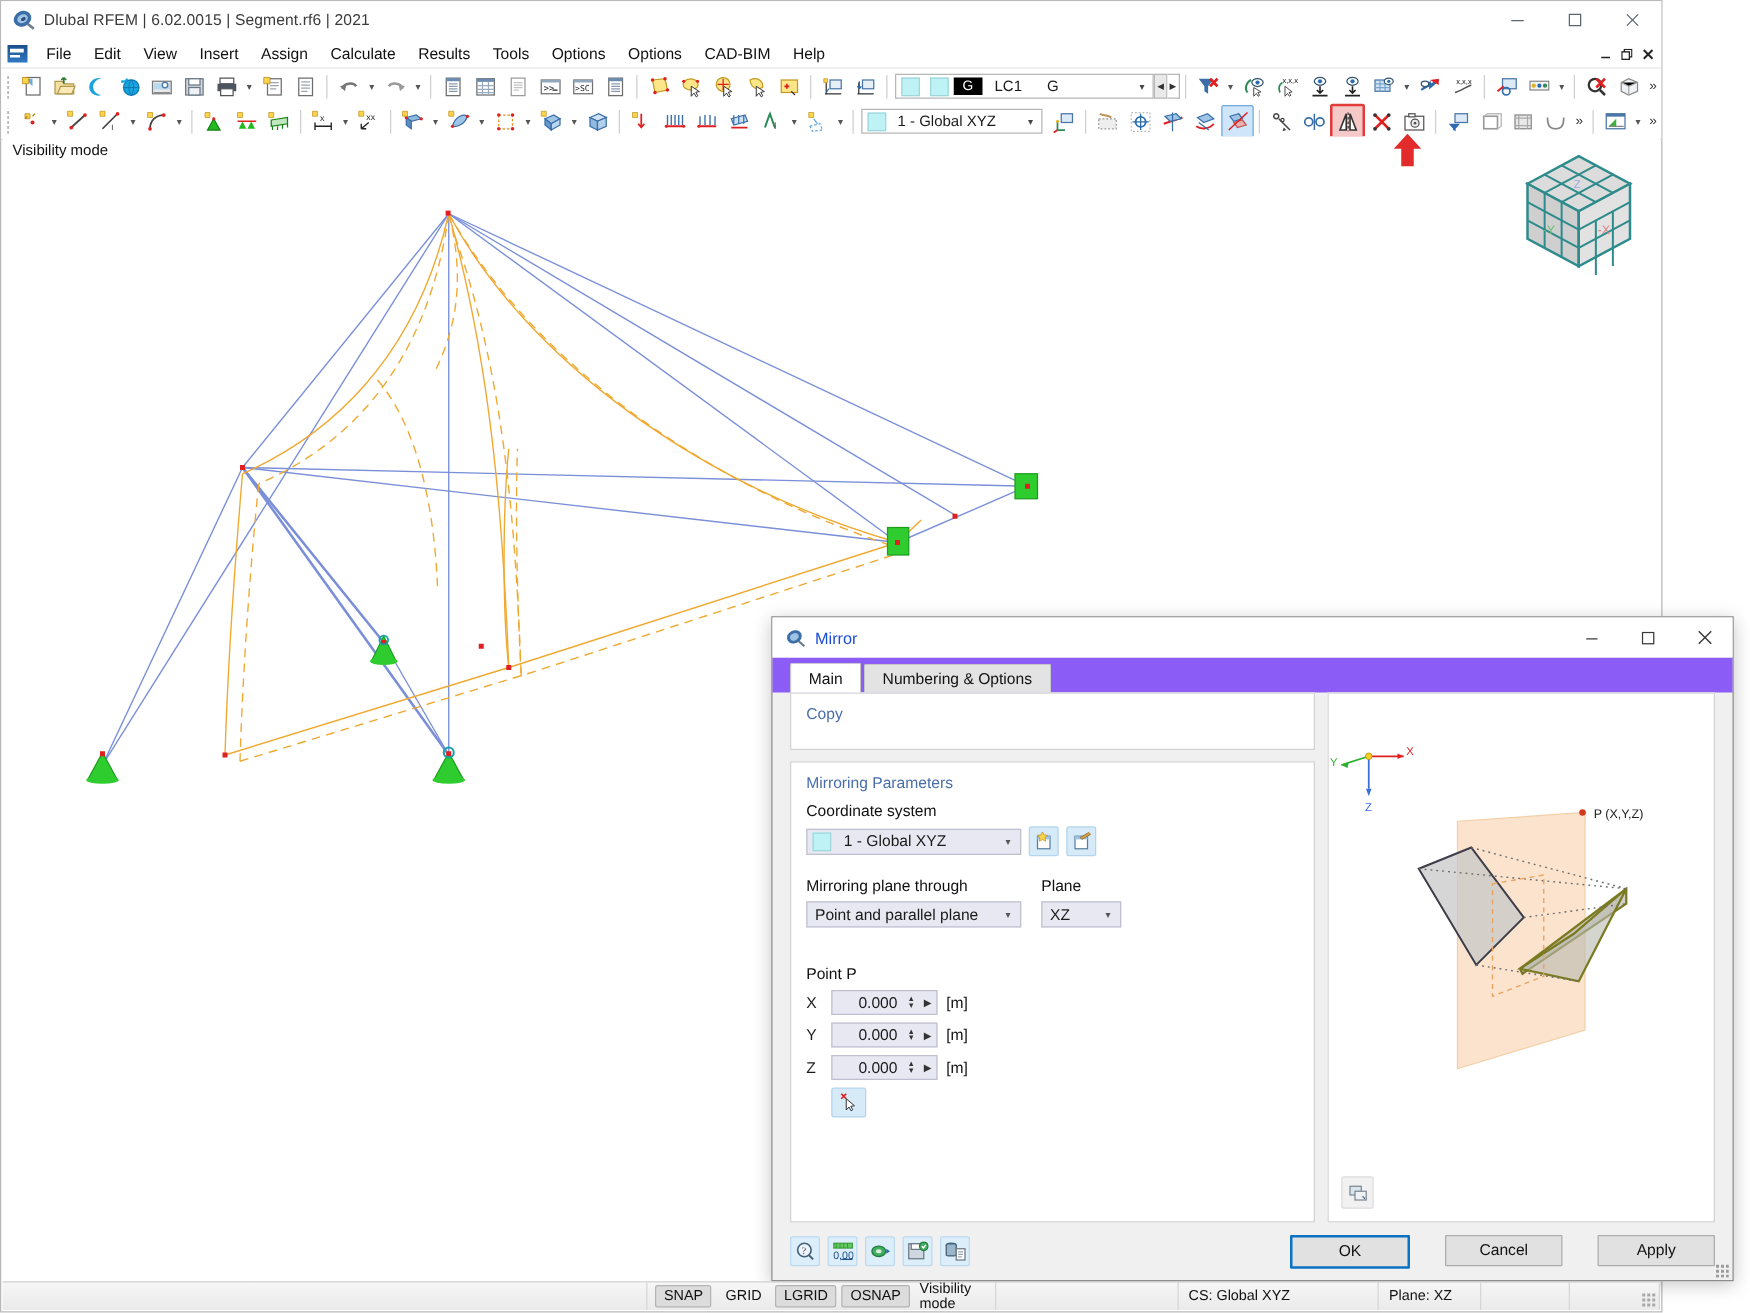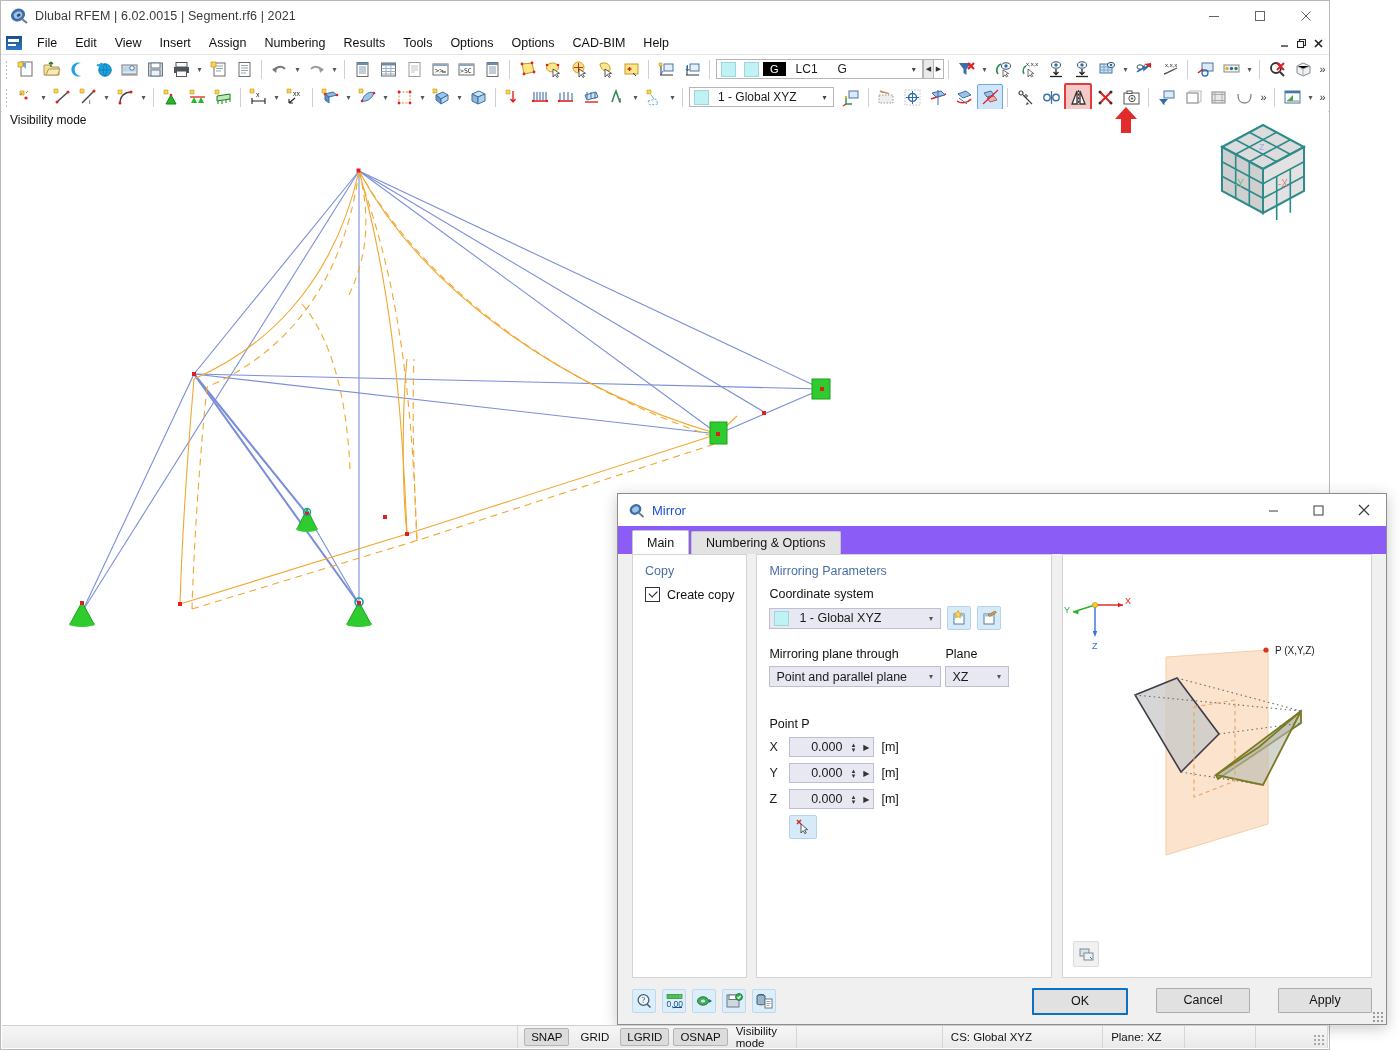--- a/index.html
+++ b/index.html
@@ -67,21 +67,21 @@
   .dlg-ticon{width:17px;height:17px;margin:0 7px 0 10px;flex:0 0 auto;}
   .dlg-tlabel{font-size:13px;color:#1d4ed8;}
   .dlg-ctrls{position:absolute;right:0;top:0;height:32px;display:flex;}
   .dlg-btn{width:45px;height:32px;display:flex;align-items:center;justify-content:center;color:#333;font-size:12px;}
 
   .tabs{display:flex;align-items:flex-end;height:24px;padding:4px 14px 0 14px;background:#8b5cf6;flex:0 0 auto;}
   .tab{height:22px;padding:0 14px;display:flex;align-items:center;font-size:12.5px;color:#111;background:#e3e3e3;border:1px solid #c6c6c6;border-bottom:none;margin-right:2px;border-radius:2px 2px 0 0;}
   .tab.active{background:#fff;border-color:#c6c6c6;height:23px;position:relative;z-index:2;}
 
   .dlg-body{flex:1;display:flex;padding:0 14px;gap:10px;min-height:0;}
-  .left-pane{width:420px;display:flex;flex-direction:row;gap:9px;}
+  .left-pane{width:420px;display:flex;flex-direction:column;gap:9px;}
   .group{background:#fff;border:1px solid #d3d3d3;padding:9px 12px 12px 12px;}
   .group.grow{flex:1;min-height:0;}
   .grp-title{color:#4a6ea9;font-size:12.5px;margin-bottom:9px;}
   .fld-label{font-size:12.5px;color:#111;}
   .chkrow{display:flex;align-items:center;gap:7px;margin-top:3px;}
   .chk{width:13px;height:13px;border:1px solid #333;background:#fff;display:flex;align-items:center;justify-content:center;flex:0 0 auto;}
   .chk:after{content:"";width:7px;height:3.5px;border-left:1.6px solid #111;border-bottom:1.6px solid #111;transform:rotate(-45deg) translate(1px,-1px);}
   .combo{height:21px;background:#e8e8f2;border:1px solid #bfbfd0;display:flex;align-items:center;font-size:12.5px;box-sizing:border-box;}
   .combo .cv{flex:1;padding:0 6px;white-space:nowrap;overflow:hidden;}
   .combo .cd{width:19px;display:flex;align-items:center;justify-content:center;font-size:8px;color:#555;}
@@ -142,21 +142,21 @@
     </div>
   </div>
 
   <div class="menubar">
     <span class="menu-logo"></span>
     <span class="menu-item">File</span>
     <span class="menu-item">Edit</span>
     <span class="menu-item">View</span>
     <span class="menu-item">Insert</span>
     <span class="menu-item">Assign</span>
-    <span class="menu-item">Numbering</span>
+    <span class="menu-item">Calculate</span>
     <span class="menu-item">Results</span>
     <span class="menu-item">Tools</span>
     <span class="menu-item">Options</span>
     <span class="menu-item">Options</span>
     <span class="menu-item">CAD-BIM</span>
     <span class="menu-item">Help</span>
     <div class="mdi-ctrls">
       <div class="mdi-btn">
         <svg width="9" height="9" viewBox="0 0 9 9">
             <line x1="1" y1="7" x2="8" y2="7" stroke="#222" stroke-width="1.3"></line>
@@ -887,24 +887,20 @@
     <div class="tabs">
       <div class="tab active">Main</div>
       <div class="tab">Numbering &amp; Options</div>
     </div>
 
     <div class="dlg-body">
       <div class="left-pane">
 
         <div class="group">
           <div class="grp-title">Copy</div>
-          <div class="chkrow">
-            <span class="chk"></span>
-            <span class="fld-label">Create copy</span>
-          </div>
         </div>
 
         <div class="group grow">
           <div class="grp-title">Mirroring Parameters</div>
 
           <div class="fld-label">Coordinate system</div>
           <div style="display:flex;align-items:center;gap:6px;margin-top:5px;">
             <div class="combo" style="width:172px;">
               <span class="swatch"></span>
               <span class="cv">1 - Global XYZ</span>
@@ -919,21 +915,21 @@
             </div>
             <div class="iconbtn">
               <svg width="16" height="16" viewBox="0 0 16 16">
                   <rect x="3" y="4" width="10" height="10" fill="#fff" stroke="#5a7f9e"></rect>
                   <rect x="3" y="4" width="10" height="2.5" fill="#9ec5e6"></rect>
                   <path d="M7 5 L14 1 L15.5 2.5 L8.5 6.5z" fill="#d8a14a" stroke="#8a6020" stroke-width=".6"></path>
                 </svg>
             </div>
           </div>
 
-          <div style="display:flex;gap:4px;margin-top:17px;">
+          <div style="display:flex;gap:16px;margin-top:17px;">
             <div style="width:172px;">
               <div class="fld-label">Mirroring plane through</div>
               <div class="combo" style="width:172px;margin-top:5px;">
                 <span class="cv">Point and parallel plane</span>
                 <span class="cd">▾</span>
               </div>
             </div>
             <div style="width:64px;">
               <div class="fld-label">Plane</div>
               <div class="combo" style="width:64px;margin-top:5px;">

